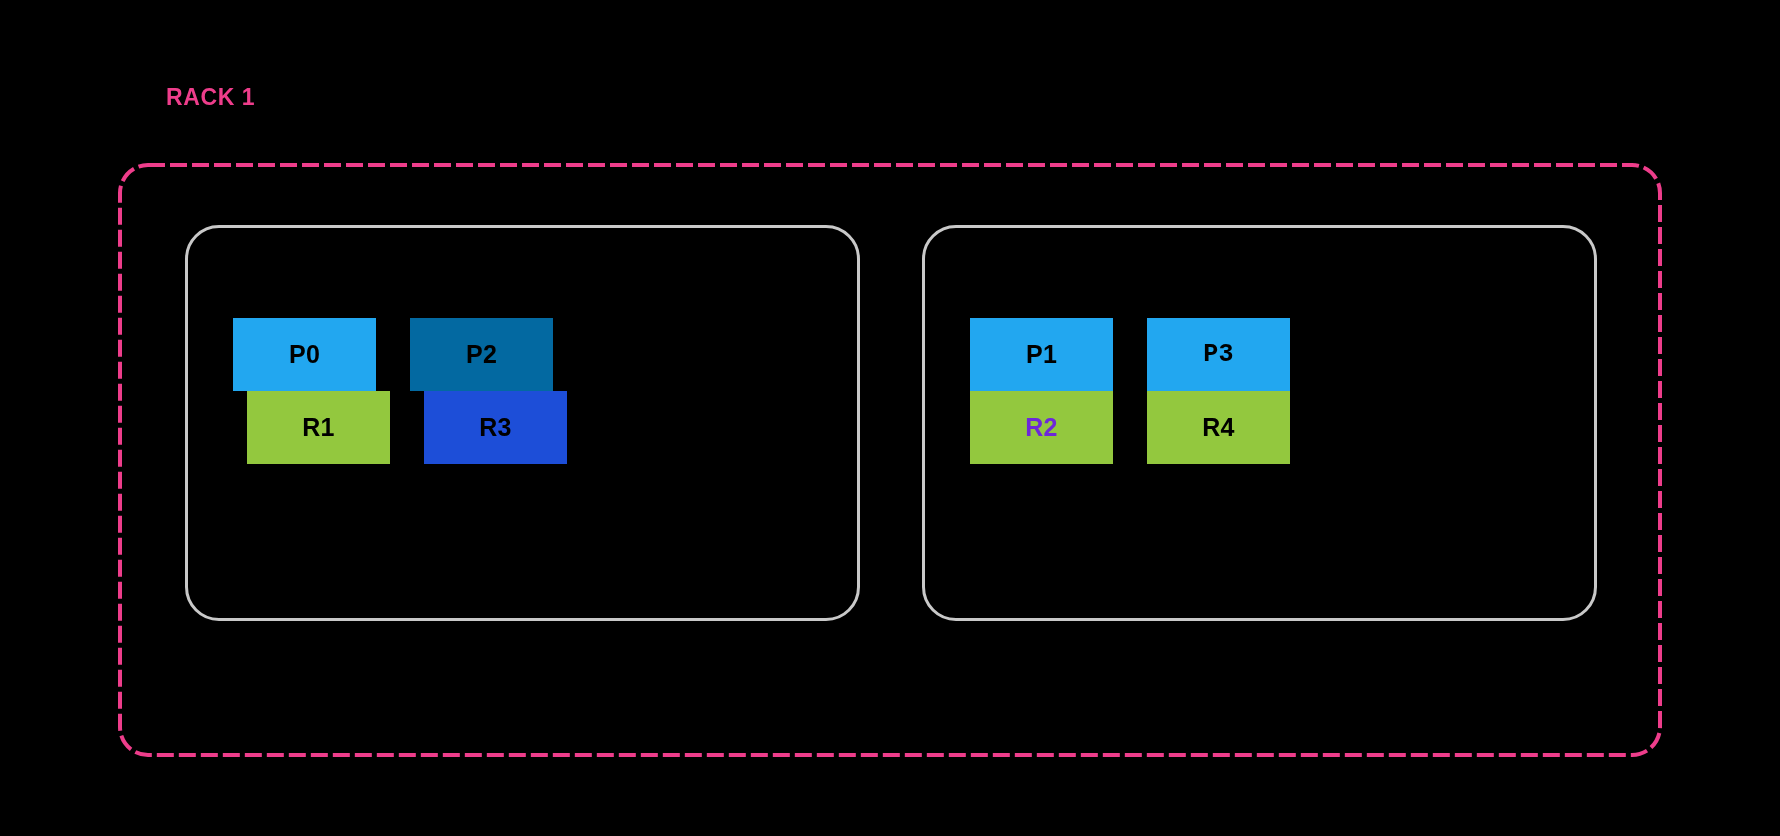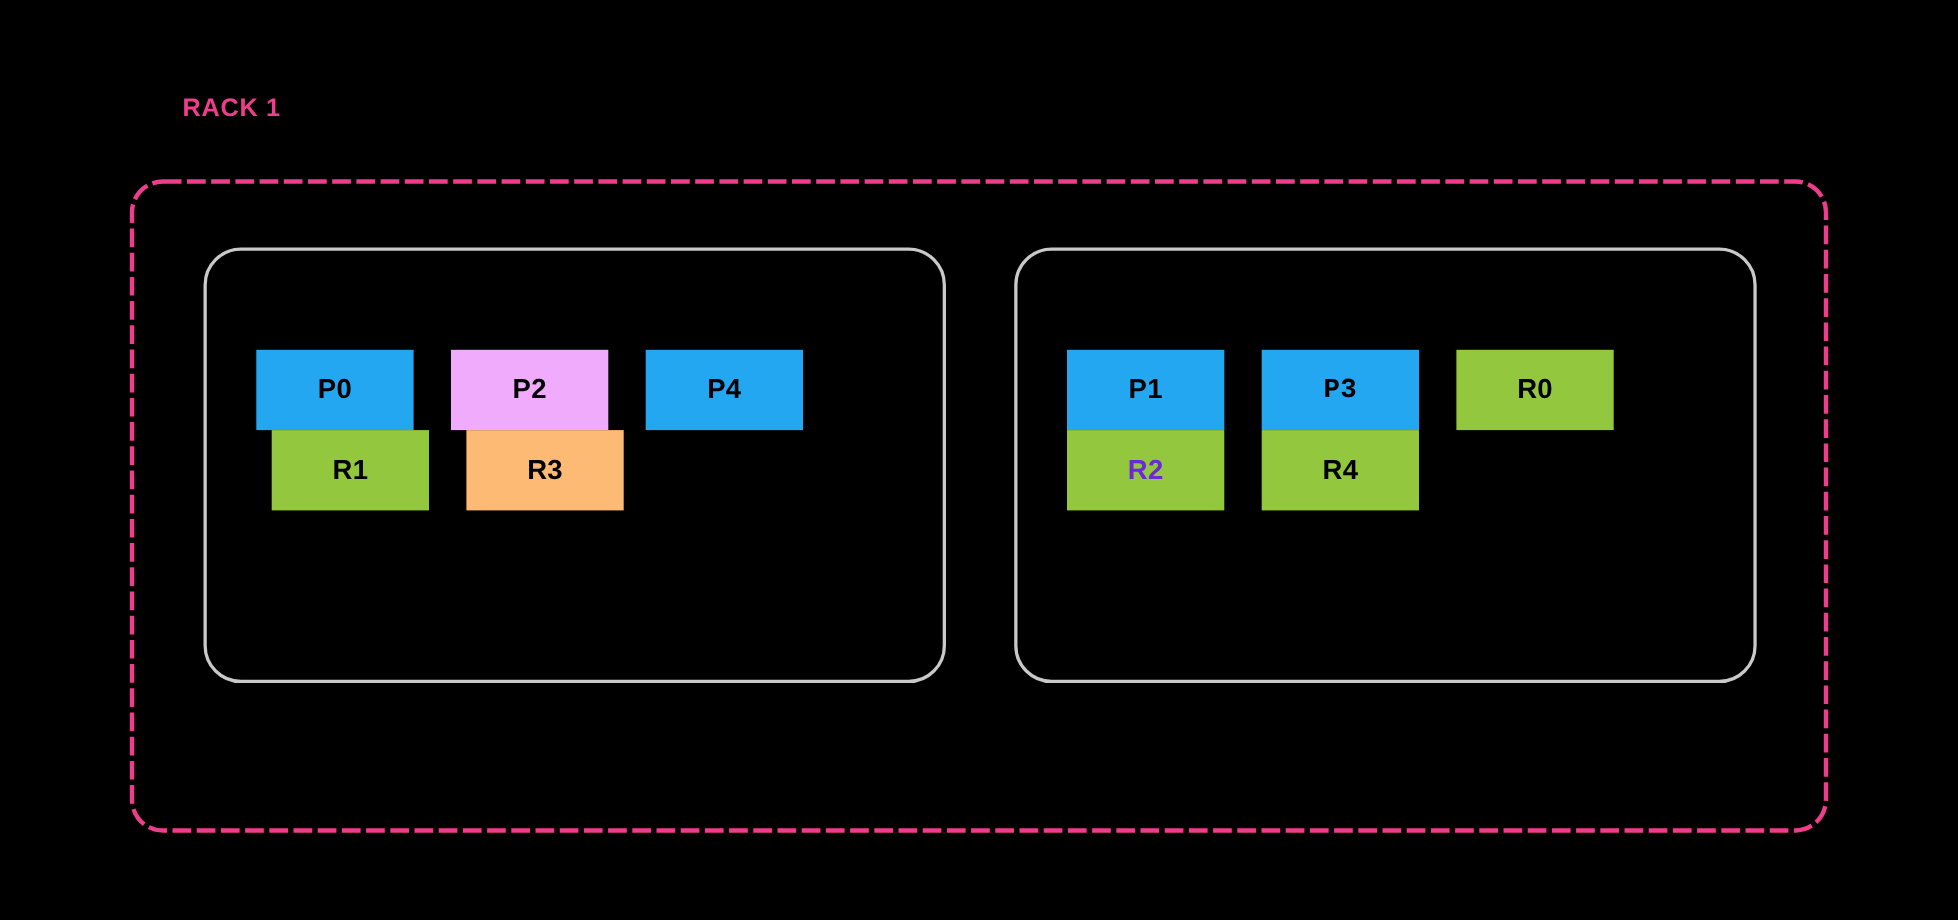--- a/index.html
+++ b/index.html
@@ -115,37 +115,35 @@
     <svg class="dash-svg" viewBox="0 0 1544 594" preserveAspectRatio="none">
       <rect x="2" y="2" width="1540" height="590" rx="28" ry="28" fill="none" stroke="#EE3D8B" stroke-width="4" stroke-dasharray="17 5" stroke-linecap="butt"></rect>
     </svg>
   </div>
 
   <div class="nodes-row">
     <div class="node-box" style="border-color: rgb(201, 201, 201);">
       <div class="shard-grid">
         <div class="shard-row">
           <div class="shard primary" style="background: rgb(34, 167, 240); color: rgb(0, 0, 0);">P0</div>
-          <div class="shard primary" style="background: #f0abfc; color: rgb(0, 0, 0);">P2</div>
-          <div class="shard primary" style="background: rgb(34, 167, 240); color: rgb(0, 0, 0);">P4</div>
+          <div class="shard primary" style="background: #0369a1; color: rgb(0, 0, 0);">P2</div>
         </div>
         <div class="shard-row">
           <div class="shard replica" style="background: rgb(147, 200, 62); color: rgb(0, 0, 0); margin-left: 14px;">R1</div>
-          <div class="shard replica" style="background: #fdba74; color: rgb(0, 0, 0);">R3</div>
+          <div class="shard replica" style="background: #1d4ed8; color: rgb(0, 0, 0);">R3</div>
           <div class="shard empty" style="color: rgb(0, 0, 0);"></div>
         </div>
       </div>
     </div>
 
     <div class="node-box" style="border-color: rgb(201, 201, 201);">
       <div class="shard-grid">
         <div class="shard-row">
           <div class="shard primary" style="background: rgb(34, 167, 240); color: rgb(0, 0, 0);">P1</div>
           <div class="shard primary" style="background: rgb(34, 167, 240); color: rgb(0, 0, 0); font-family: Liberation Mono, monospace;">P3</div>
-          <div class="shard replica" style="background: rgb(147, 200, 62); color: rgb(0, 0, 0);">R0</div>
         </div>
         <div class="shard-row">
           <div class="shard replica" style="background: rgb(147, 200, 62); color: #6d28d9;">R2</div>
           <div class="shard replica" style="background: rgb(147, 200, 62); color: #000000;">R4</div>
           <div class="shard empty" style="color: rgb(0, 0, 0);"></div>
         </div>
       </div>
     </div>
   </div>
 

